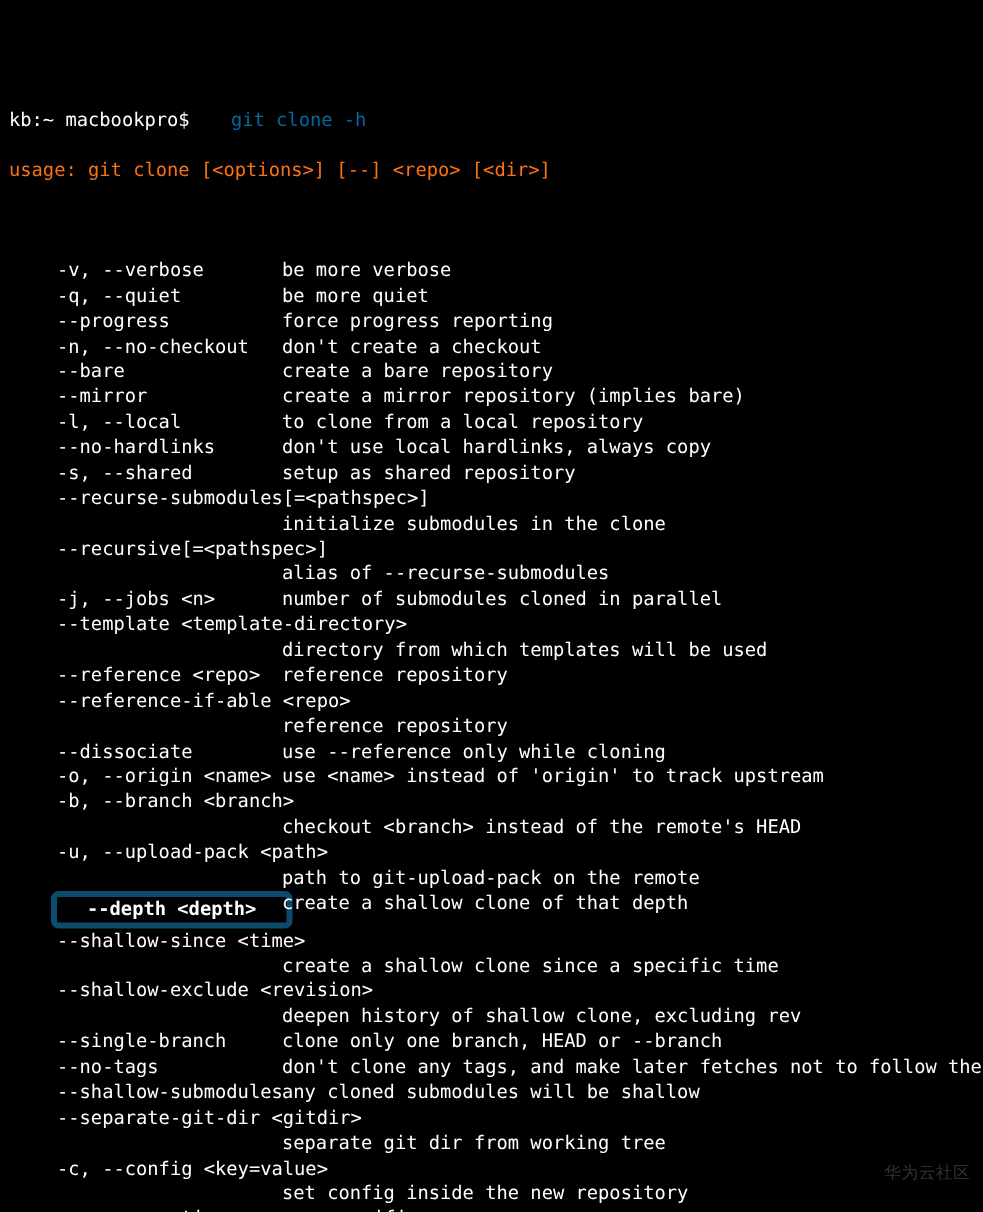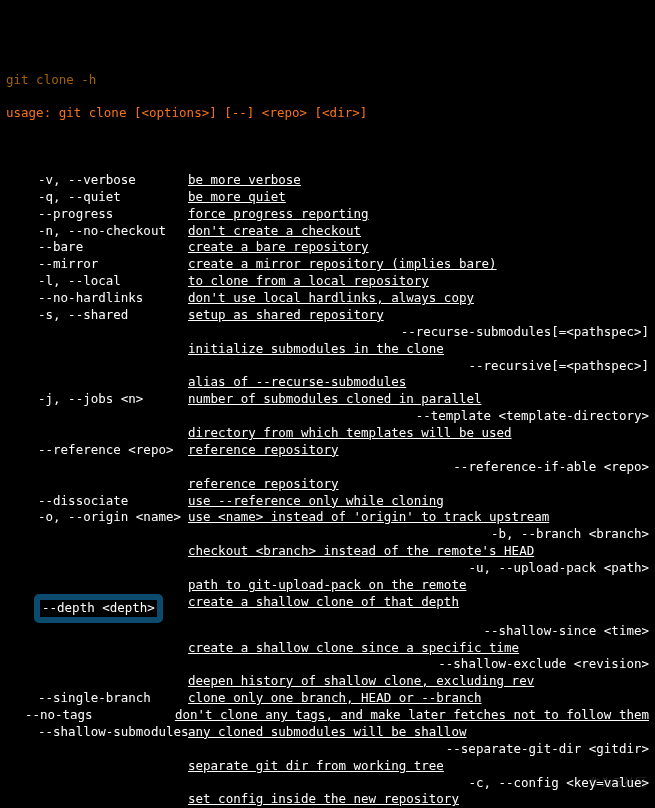--- a/index.html
+++ b/index.html
@@ -18,65 +18,65 @@
       white-space: pre;
       overflow: hidden;
     }
     .prompt-line {
       display: flex;
     }
     .prompt {
       color: #fff;
     }
     .command {
-      color: #a16207;
+      color: #0369a1;
+      margin-left: 20px;
     }
     .usage {
       color: #f97316;
     }
     .options-block {
       margin-top: 16px;
     }
     .option-row {
       display: flex;
-      justify-content: flex-end;
     }
     .flag-col {
       width: 182px;
       padding-left: 32px;
       flex-shrink: 0;
     }
     .desc-col {
       flex: 1;
-      text-decoration: underline;
     }
     .highlight-box {
-      border: 6px solid #0c4a6e;
+      border: 4px solid #0c4a6e;
       border-radius: 5px;
-      padding: 0 2px;
+      padding: 0 20px;
       margin-left: -4px;
       display: inline-block;
+      font-weight: bold;
     }
     .watermark {
       position: absolute;
       right: 8px;
       bottom: 18px;
       color: rgba(200,200,200,0.25);
       font-size: 11px;
       font-family: Liberation Serif, serif;
       letter-spacing: 0.5px;
     }
   </style>
 </head>
 <body>
 
 
 
 <div class="prompt-line">
-  <span class="command">git clone -h</span>
+  <span class="prompt">kb:~ macbookpro$ </span><span class="command">git clone -h</span>
 </div>
 <div class="usage">usage: git clone [&lt;options&gt;] [--] &lt;repo&gt; [&lt;dir&gt;]</div>
 
 <div class="options-block" id="options-container"><div class="option-row"><div class="flag-col">-v, --verbose</div><div class="desc-col">be more verbose</div></div><div class="option-row"><div class="flag-col">-q, --quiet</div><div class="desc-col">be more quiet</div></div><div class="option-row"><div class="flag-col">--progress</div><div class="desc-col">force progress reporting</div></div><div class="option-row"><div class="flag-col">-n, --no-checkout</div><div class="desc-col">don't create a checkout</div></div><div class="option-row"><div class="flag-col">--bare</div><div class="desc-col">create a bare repository</div></div><div class="option-row"><div class="flag-col">--mirror</div><div class="desc-col">create a mirror repository (implies bare)</div></div><div class="option-row"><div class="flag-col">-l, --local</div><div class="desc-col">to clone from a local repository</div></div><div class="option-row"><div class="flag-col">--no-hardlinks</div><div class="desc-col">don't use local hardlinks, always copy</div></div><div class="option-row"><div class="flag-col">-s, --shared</div><div class="desc-col">setup as shared repository</div></div><div class="option-row"><div class="flag-col" style="width: auto;">--recurse-submodules[=&lt;pathspec&gt;]</div></div><div class="option-row"><div class="flag-col"></div><div class="desc-col">initialize submodules in the clone</div></div><div class="option-row"><div class="flag-col" style="width: auto;">--recursive[=&lt;pathspec&gt;]</div></div><div class="option-row"><div class="flag-col"></div><div class="desc-col">alias of --recurse-submodules</div></div><div class="option-row"><div class="flag-col">-j, --jobs &lt;n&gt;</div><div class="desc-col">number of submodules cloned in parallel</div></div><div class="option-row"><div class="flag-col" style="width: auto;">--template &lt;template-directory&gt;</div></div><div class="option-row"><div class="flag-col"></div><div class="desc-col">directory from which templates will be used</div></div><div class="option-row"><div class="flag-col">--reference &lt;repo&gt;</div><div class="desc-col">reference repository</div></div><div class="option-row"><div class="flag-col" style="width: auto;">--reference-if-able &lt;repo&gt;</div></div><div class="option-row"><div class="flag-col"></div><div class="desc-col">reference repository</div></div><div class="option-row"><div class="flag-col">--dissociate</div><div class="desc-col">use --reference only while cloning</div></div><div class="option-row"><div class="flag-col">-o, --origin &lt;name&gt;</div><div class="desc-col">use &lt;name&gt; instead of 'origin' to track upstream</div></div><div class="option-row"><div class="flag-col" style="width: auto;">-b, --branch &lt;branch&gt;</div></div><div class="option-row"><div class="flag-col"></div><div class="desc-col">checkout &lt;branch&gt; instead of the remote's HEAD</div></div><div class="option-row"><div class="flag-col" style="width: auto;">-u, --upload-pack &lt;path&gt;</div></div><div class="option-row"><div class="flag-col"></div><div class="desc-col">path to git-upload-pack on the remote</div></div><div class="option-row"><div class="flag-col"><span class="highlight-box">--depth &lt;depth&gt;</span></div><div class="desc-col">create a shallow clone of that depth</div></div><div class="option-row"><div class="flag-col" style="width: auto;">--shallow-since &lt;time&gt;</div></div><div class="option-row"><div class="flag-col"></div><div class="desc-col">create a shallow clone since a specific time</div></div><div class="option-row"><div class="flag-col" style="width: auto;">--shallow-exclude &lt;revision&gt;</div></div><div class="option-row"><div class="flag-col"></div><div class="desc-col">deepen history of shallow clone, excluding rev</div></div><div class="option-row"><div class="flag-col">--single-branch</div><div class="desc-col">clone only one branch, HEAD or --branch</div></div><div class="option-row"><div class="flag-col">--no-tags</div><div class="desc-col">don't clone any tags, and make later fetches not to follow them</div></div><div class="option-row"><div class="flag-col">--shallow-submodules</div><div class="desc-col">any cloned submodules will be shallow</div></div><div class="option-row"><div class="flag-col" style="width: auto;">--separate-git-dir &lt;gitdir&gt;</div></div><div class="option-row"><div class="flag-col"></div><div class="desc-col">separate git dir from working tree</div></div><div class="option-row"><div class="flag-col" style="width: auto;">-c, --config &lt;key=value&gt;</div></div><div class="option-row"><div class="flag-col"></div><div class="desc-col">set config inside the new repository</div></div><div class="option-row"><div class="flag-col" style="width: auto;">--server-option &lt;server-specific&gt;</div></div></div>
 
 <div class="watermark">华为云社区</div>
 
 
 
 

